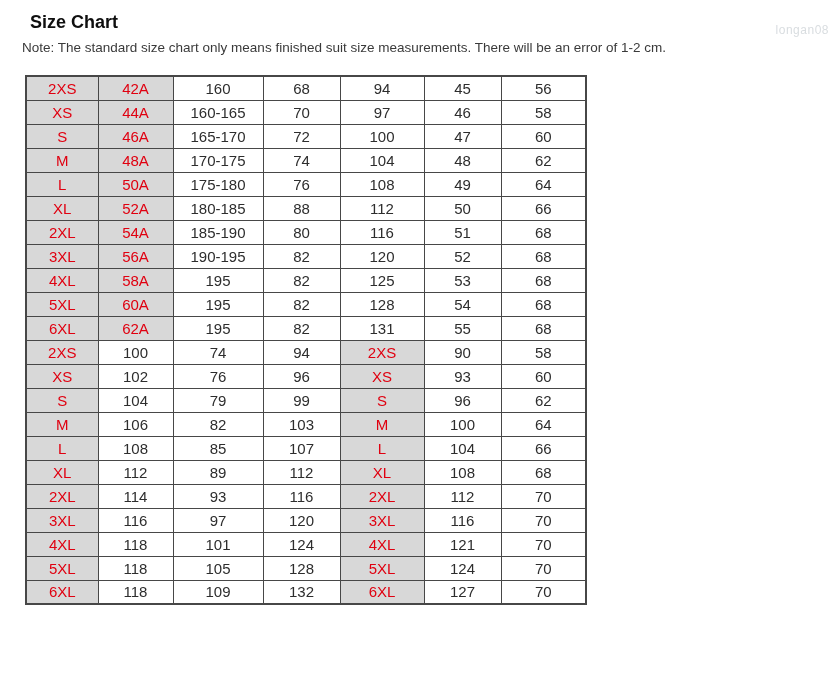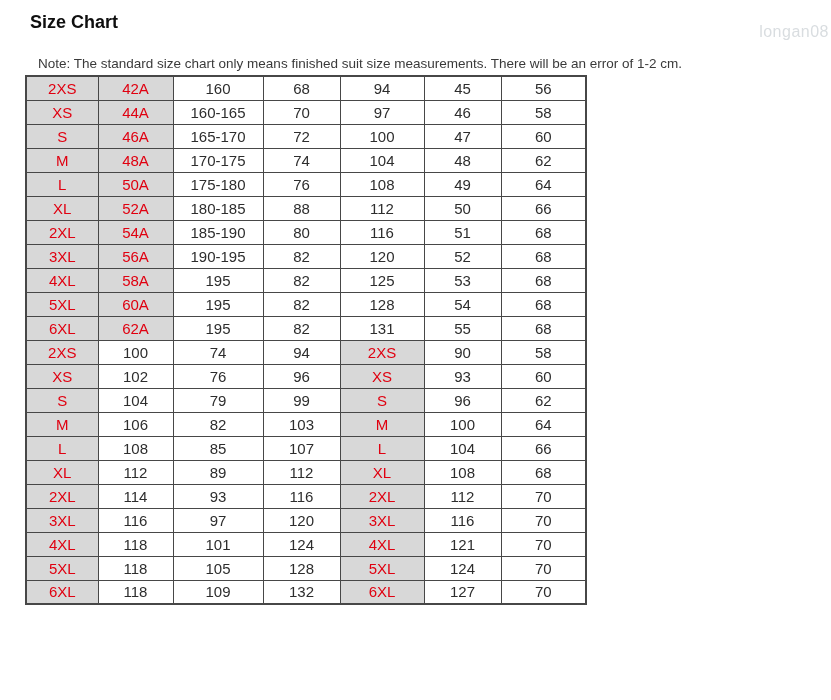--- a/index.html
+++ b/index.html
@@ -15,30 +15,30 @@
     position: absolute;
     left: 22px; top: 4px;
     font-size: 18px;
     font-weight: bold;
     color: #0f0f0f;
     margin: 8px;
   }
   .watermark {
     position: absolute;
     top: 23px; right: 2px;
-    font-size: 16px;
+    font-size: 12px;
     color: #d9dde0;
     letter-spacing: 0.5px;
   }
   .note {
     position: absolute;
     left: 22px; top: 40px;
     font-size: 13.5px;
     color: #3a3a3a;
-    margin: 16px;
+    margin: 0;
   }
   table.size-table {
     position: absolute;
     left: 25px; top: 75px;
     border-collapse: collapse;
     table-layout: fixed;
     border: 2px solid var(--border, #3f3f3f);
   }
   table.size-table td {
     border: 1px solid var(--border, #4a4a4a);

